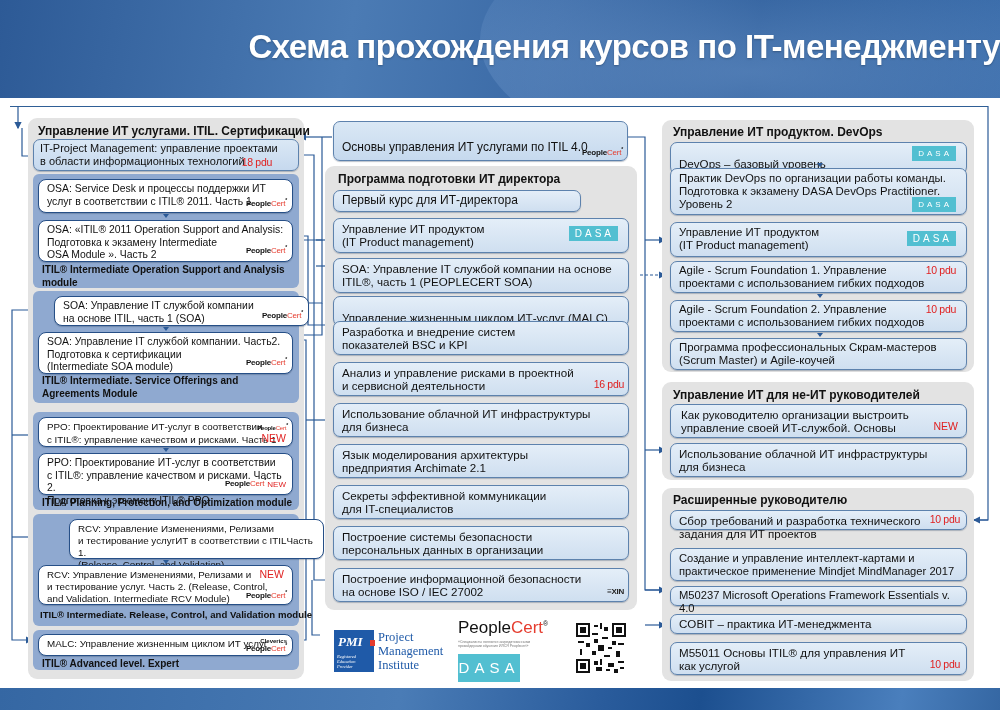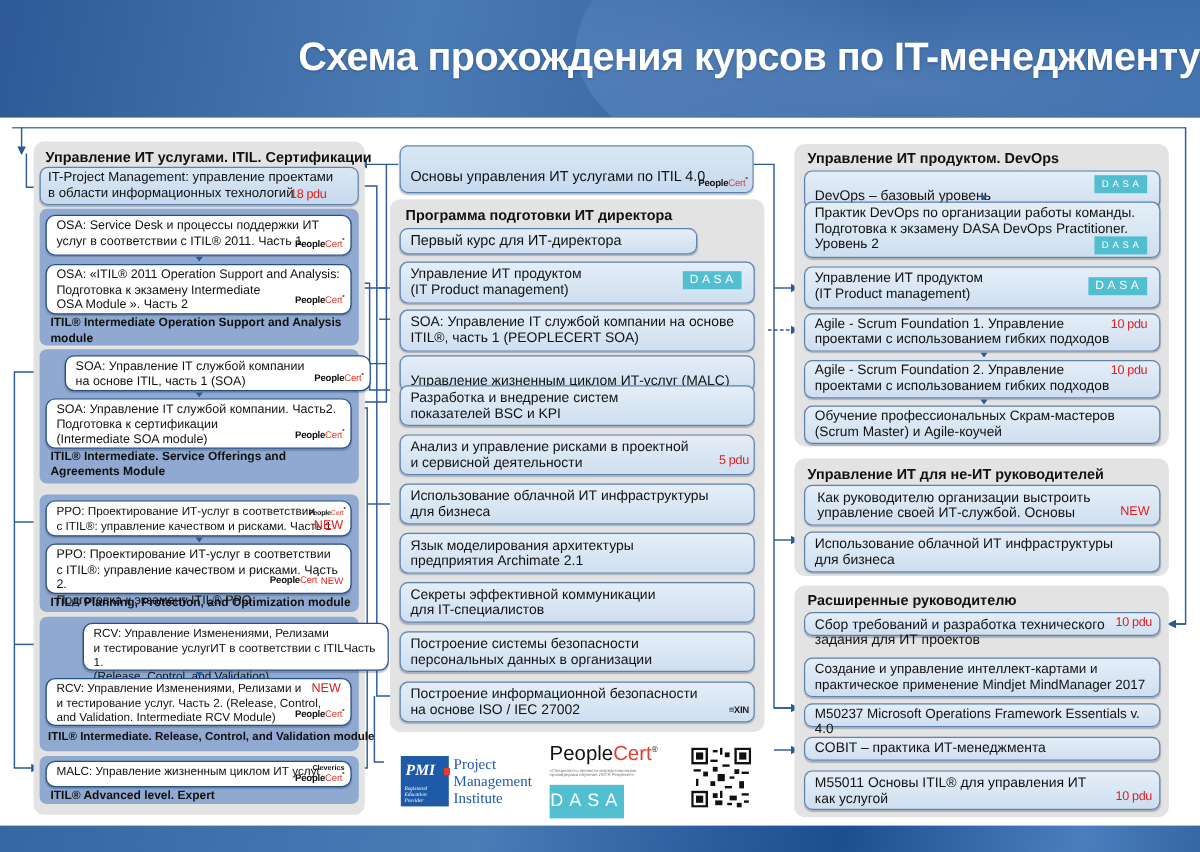--- a/index.html
+++ b/index.html
@@ -250,21 +250,21 @@
 <div class="box" style="left:333px; top:296px; width:296px; height:20px; font-size:11.6px; padding:14px 8px;">
   <span class="txt">Управление жизненным циклом ИТ-услуг (MALC)</span>
 </div>
 <div class="box" style="left:333px; top:321px; width:296px; height:34px; font-size:11.6px;">
   <span class="txt">Разработка и внедрение систем
 показателей BSC и KPI</span>
 </div>
 <div class="box" style="left:333px; top:362px; width:296px; height:34px; font-size:11.6px;">
   <span class="txt">Анализ и управление рисками в проектной
 и сервисной деятельности</span>
-  <span class="pdu" style="right:4px; bottom:4px;">5 pdu</span>
+  <span class="pdu" style="right:4px; bottom:4px;">16 pdu</span>
 </div>
 <div class="box" style="left:333px; top:403px; width:296px; height:34px; font-size:11.6px;">
   <span class="txt">Использование облачной ИТ инфраструктуры
 для бизнеса</span>
 </div>
 <div class="box" style="left:333px; top:444px; width:296px; height:34px; font-size:11.6px;">
   <span class="txt">Язык моделирования архитектуры
 предприятия Archimate 2.1</span>
 </div>
 <div class="box" style="left:333px; top:485px; width:296px; height:34px; font-size:11.6px;">
@@ -358,21 +358,21 @@
   <span class="pdu" style="right:10px; top:2px;">10 pdu</span>
 </div>
 <div class="down-arrow" style="left:817px; top:294px;"></div>
 <div class="box" style="left:670px; top:300px; width:297px; height:32px; font-size:11.4px; padding:2px 8px;">
   <span class="txt">Agile - Scrum Foundation 2. Управление
 проектами с использованием гибких подходов</span>
   <span class="pdu" style="right:10px; top:2px;">10 pdu</span>
 </div>
 <div class="down-arrow" style="left:817px; top:333px;"></div>
 <div class="box" style="left:670px; top:338px; width:297px; height:32px; font-size:11.4px; padding:2px 8px;">
-  <span class="txt">Обучение профессиональных Скрам-мастеров
+  <span class="txt">Программа профессиональных Скрам-мастеров
 (Scrum Master) и Agile-коучей</span>
 </div>
 
 <div class="panel" style="left:662px; top:382px; width:312px; height:98px;"></div>
 <div class="panel-title" style="left:673px; top:388px;">Управление ИТ для не-ИТ руководителей</div>
 <div class="box" style="left:670px; top:404px; width:297px; height:34px; font-size:11.6px; padding:3px 10px;">
   <span class="txt">Как руководителю организации выстроить
 управление своей ИТ-службой. Основы</span>
   <span class="new" style="right:8px; bottom:4px;">NEW</span>
 </div>

